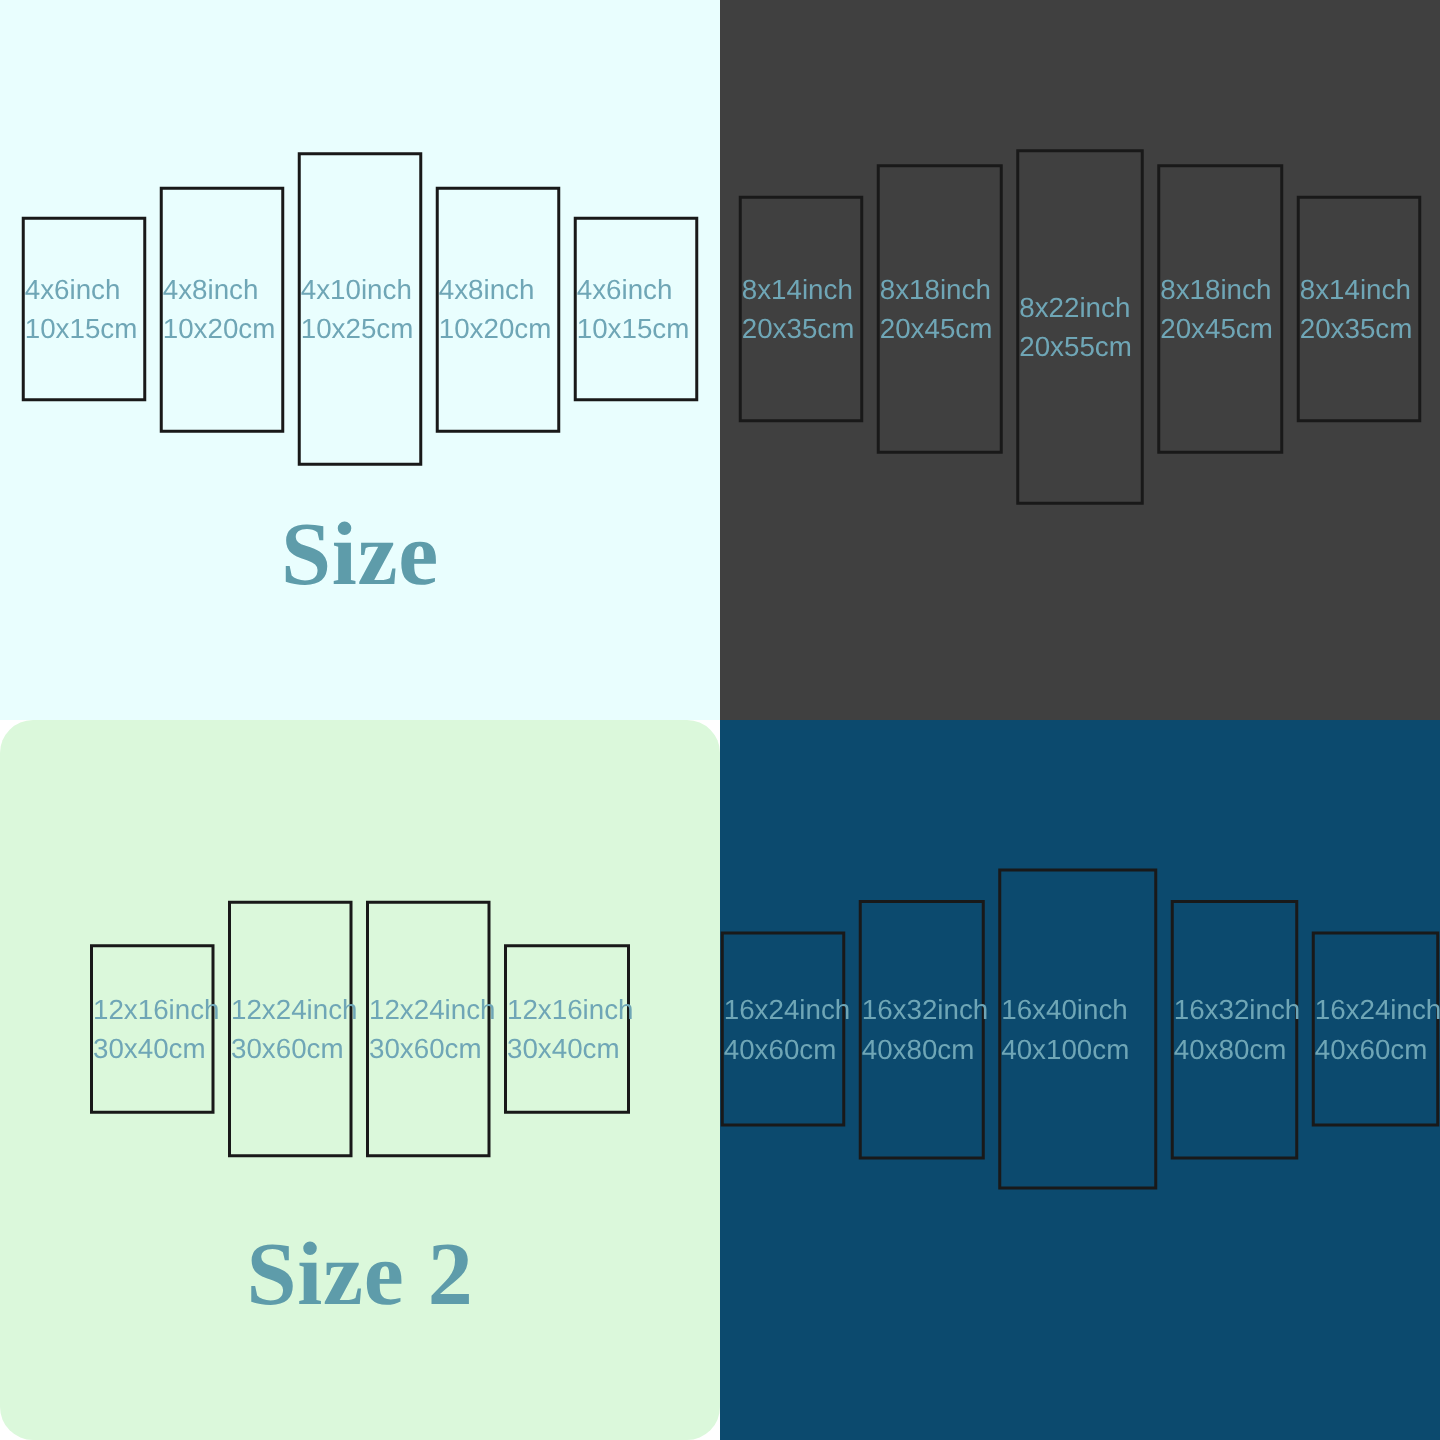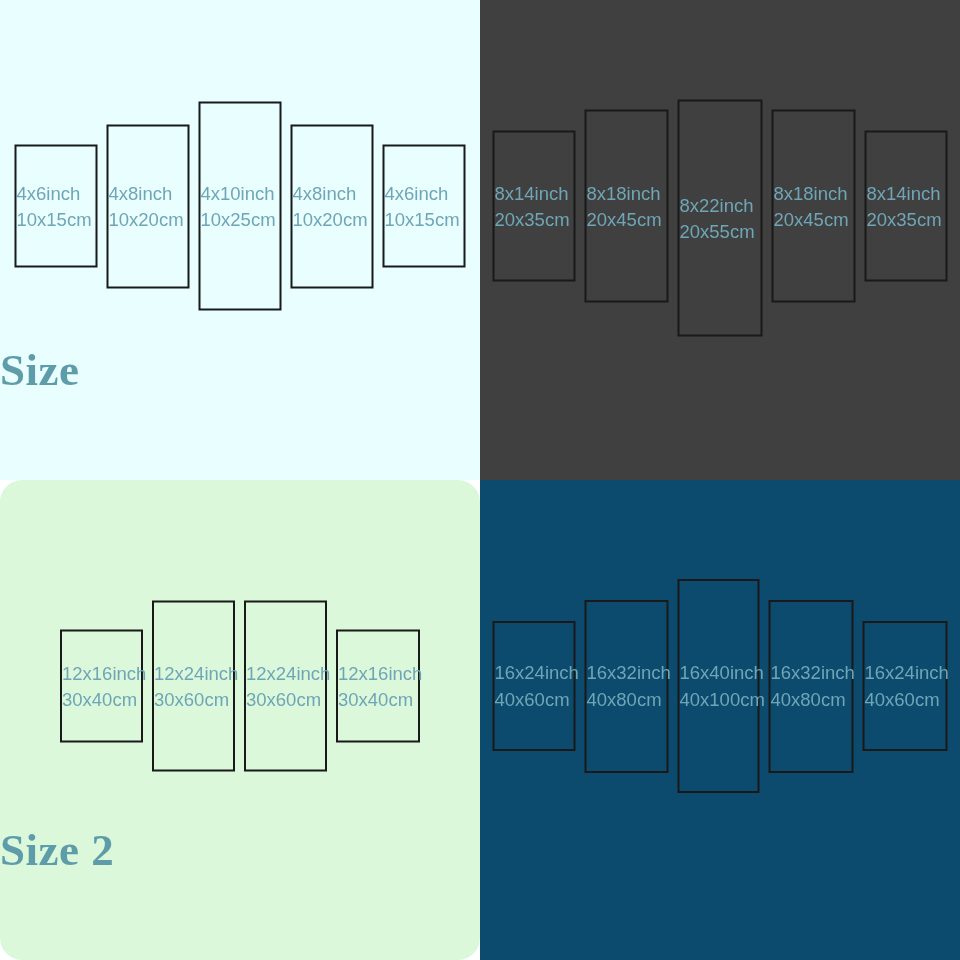--- a/index.html
+++ b/index.html
@@ -51,24 +51,24 @@
     color: var(--panel-text, #6FA6B6);
     white-space: nowrap;
   }
   .q-title {
     position: absolute;
     top: 370px;
     left: 0;
     width: 100%;
     margin: 0;
     transform: translateY(-50%);
-    text-align: left;
+    text-align: center;
     font-family: "Liberation Serif", serif;
     font-weight: 700;
-    font-size: 45px;
+    font-size: 60px;
     letter-spacing: 0.5px;
     color: var(--title-text, #5E9CAA);
   }
 </style>
 </head>
 <body>
 
 <div class="grid">
 
   <section class="quadrant" style="background: rgb(233, 254, 254);">
@@ -147,21 +147,21 @@
   <section class="quadrant" style="background: #0c4a6e;">
     <div class="panels">
       <div class="panel" style="width: 83px; height: 130px;">
         <span class="dim">16x24inch</span>
         <span class="dim">40x60cm</span>
       </div>
       <div class="panel" style="width: 84px; height: 173px;">
         <span class="dim">16x32inch</span>
         <span class="dim">40x80cm</span>
       </div>
-      <div class="panel" style="width: 82px; height: 214px;">
+      <div class="panel" style="width: 106px; height: 214px;">
         <span class="dim">16x40inch</span>
         <span class="dim">40x100cm</span>
       </div>
       <div class="panel" style="width: 85px; height: 173px;">
         <span class="dim">16x32inch</span>
         <span class="dim">40x80cm</span>
       </div>
       <div class="panel" style="width: 85px; height: 130px;">
         <span class="dim">16x24inch</span>
         <span class="dim">40x60cm</span>

